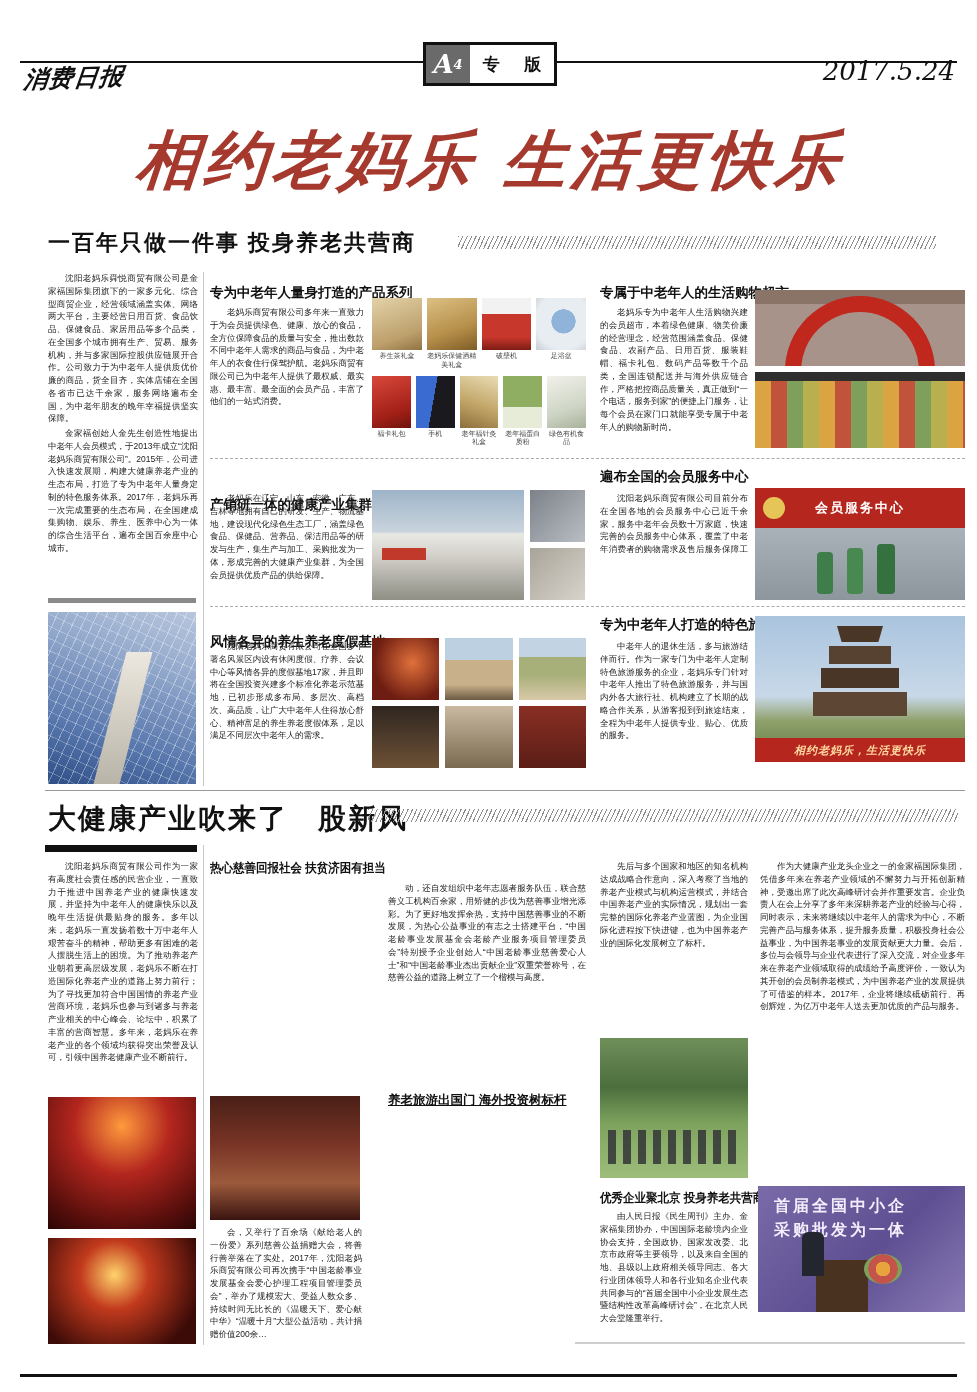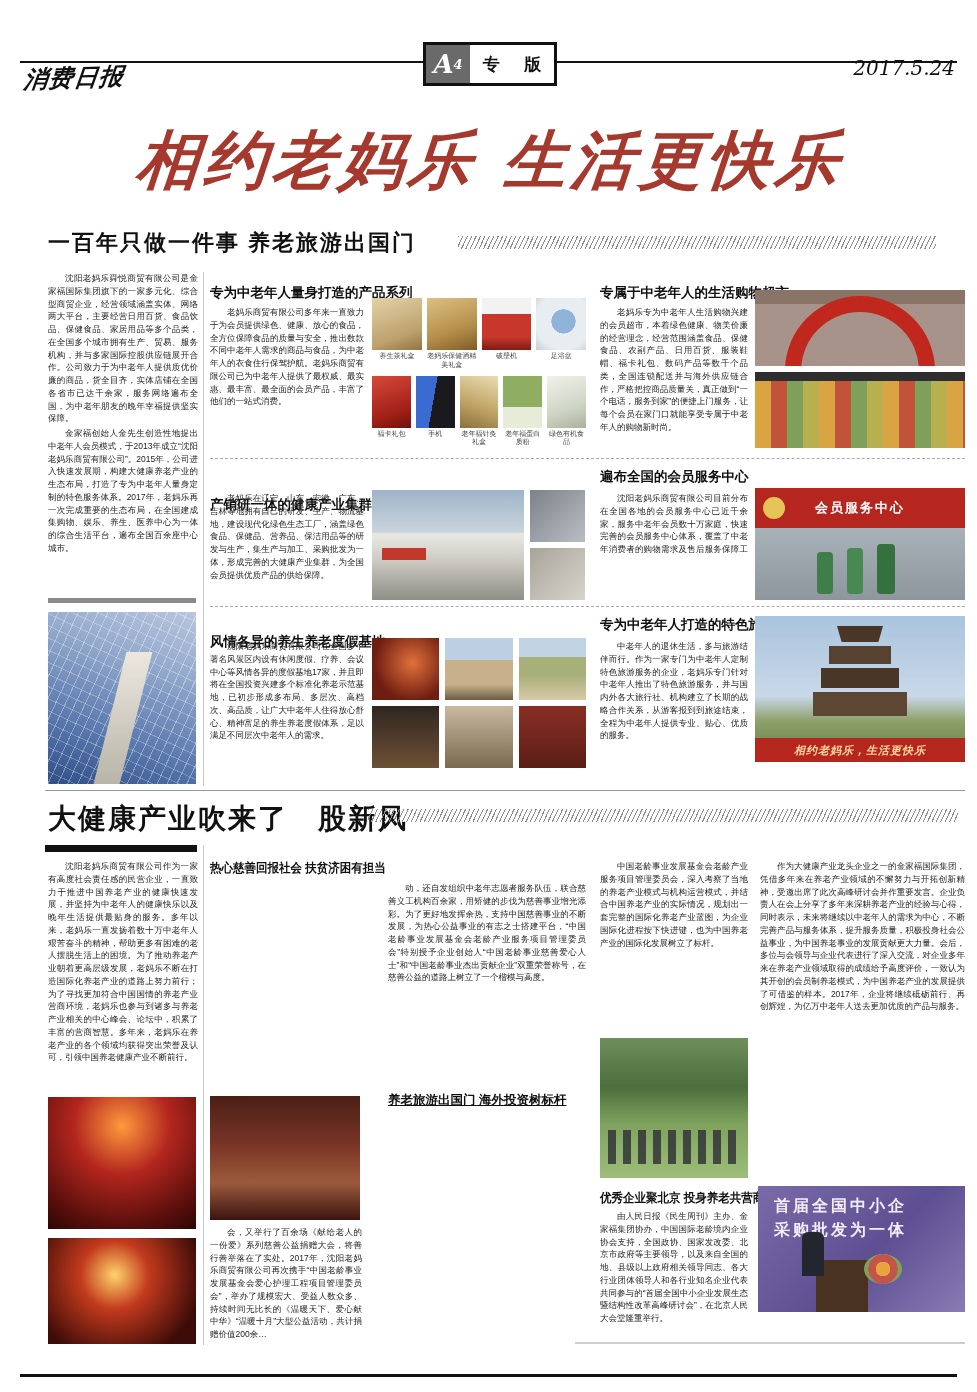--- a/index.html
+++ b/index.html
@@ -13,21 +13,21 @@
 
   .masthead{font-family:"DejaVu Serif",serif;font-weight:bold;font-style:italic;
             font-size:24px;transform:skewX(-8deg) rotate(-2deg);letter-spacing:1px;}
   .pagebox{display:flex;border:3px solid #111;background:#fff;box-sizing:border-box;}
   .pagebox .code{width:44px;background:#6a6a6a;color:#fff;display:flex;align-items:center;
             justify-content:center;font-family:"DejaVu Serif",serif;font-style:italic;
             font-size:26px;font-weight:bold;}
   .pagebox .code sub{font-size:13px;}
   .pagebox .label{flex:1;display:flex;align-items:center;justify-content:center;
             font-weight:bold;font-size:17px;letter-spacing:10px;padding-left:10px;}
-  .date{font-family:"DejaVu Serif",serif;font-style:italic;font-size:20px;}
+  .date{font-family:"DejaVu Serif",serif;font-style:italic;font-size:26px;}
 
   .main-title{font-family:"DejaVu Serif",serif;font-weight:bold;font-style:italic;
             font-size:63px;letter-spacing:5px;text-align:center;
             transform:skewX(-5deg);white-space:nowrap;}
   .deck{font-weight:bold;font-size:22px;letter-spacing:2px;white-space:nowrap;}
   .deck2{font-weight:bold;font-size:28px;letter-spacing:2px;white-space:nowrap;}
   .hatch{background:repeating-linear-gradient(115deg,#8d8d8d 0 1px,transparent 1px 4px);}
 
   .sec-title{font-weight:bold;font-size:13.5px;white-space:nowrap;}
   .subhead{font-weight:bold;font-size:12.5px;white-space:nowrap;transform-origin:left center;}
@@ -62,21 +62,21 @@
     <div class="code">
         <span>A</span>
         <sub>4</sub>
       </div>
     <div class="label">专  版</div>
   </div>
   <div class="abs date" style="right:22px;top:56px;">2017.5.24</div>
 
   <div class="abs main-title" style="left:60px;top:118px;width:860px;color:#a6392e;">相约老妈乐 生活更快乐</div>
 
-  <div class="abs deck" style="left:48px;top:228px;">一百年只做一件事  养老旅游出国门</div>
+  <div class="abs deck" style="left:48px;top:228px;">一百年只做一件事  投身养老共营商</div>
   <div class="abs hatch" style="left:458px;top:236px;width:478px;height:13px;"></div>
 
   <div class="abs body-text" style="left:48px;top:272px;width:150px;height:320px;">
     <p>沈阳老妈乐舜悦商贸有限公司是金家福国际集团旗下的一家多元化、综合型商贸企业，经营领域涵盖实体、网络两大平台，主要经营日用百货、食品饮品、保健食品、家居用品等多个品类，在全国多个城市拥有生产、贸易、服务机构，并与多家国际控股供应链展开合作。公司致力于为中老年人提供质优价廉的商品，货全目齐，实体店铺在全国各省市已达千余家，服务网络遍布全国，为中老年朋友的晚年幸福提供坚实保障。</p>
     <p>金家福创始人金先生创造性地提出中老年人会员模式，于2013年成立“沈阳老妈乐商贸有限公司”。2015年，公司进入快速发展期，构建大健康养老产业的生态布局，打造了专为中老年人量身定制的特色服务体系。2017年，老妈乐再一次完成重要的生态布局，在全国建成集购物、娱乐、养生、医养中心为一体的综合生活平台，遍布全国百余座中心城市。</p>
   </div>
   <div class="abs" style="left:48px;top:598px;width:148px;height:5px;background:#8a8a8a;"></div>
   <div class="abs photo" style="left:48px;top:612px;width:148px;height:172px;
               background:
                 repeating-linear-gradient(115deg,rgba(255,255,255,.35) 0 1px,transparent 1px 9px),
@@ -224,21 +224,21 @@
   <div class="abs body-text" style="left:210px;top:1226px;width:152px;height:118px;">
     <p>会，又举行了百余场《献给老人的一份爱》系列慈善公益捐赠大会，将善行善举落在了实处。2017年，沈阳老妈乐商贸有限公司再次携手“中国老龄事业发展基金会爱心护理工程项目管理委员会”，举办了规模宏大、受益人数众多、持续时间无比长的《温暖天下、爱心献中华》“温暖十月”大型公益活动，共计捐赠价值200余…</p>
   </div>
 
   <div class="abs body-text" style="left:388px;top:882px;width:198px;height:188px;">
     <p>动，还自发组织中老年志愿者服务队伍，联合慈善义工机构百余家，用矫健的步伐为慈善事业增光添彩。为了更好地发挥余热，支持中国慈善事业的不断发展，为热心公益事业的有志之士搭建平台，“中国老龄事业发展基金会老龄产业服务项目管理委员会”特别授予企业创始人“中国老龄事业慈善爱心人士”和“中国老龄事业杰出贡献企业”双重荣誉称号，在慈善公益的道路上树立了一个楷模与高度。</p>
   </div>
   <div class="abs subhead" style="left:388px;top:1092px;text-decoration:underline;">养老旅游出国门 海外投资树标杆</div>
 
   <div class="abs body-text" style="left:600px;top:860px;width:148px;height:172px;">
-    <p>中国老龄事业发展基金会老龄产业服务项目管理委员会，深入考察了当地的养老产业模式与机构运营模式，并结合中国养老产业的实际情况，规划出一套完整的国际化养老产业蓝图，为企业国际化进程按下快进键，也为中国养老产业的国际化发展树立了标杆。</p>
+    <p>先后与多个国家和地区的知名机构达成战略合作意向，深入考察了当地的养老产业模式与机构运营模式，并结合中国养老产业的实际情况，规划出一套完整的国际化养老产业蓝图，为企业国际化进程按下快进键，也为中国养老产业的国际化发展树立了标杆。</p>
   </div>
   <div class="abs photo" style="left:600px;top:1038px;width:148px;height:140px;background:linear-gradient(180deg,#6f8f5a 0%,#4c6e3d 35%,#7fa45f 62%,#9ebd7a 100%);">
     <div style="position:absolute;left:8px;bottom:14px;width:132px;height:34px;background:repeating-linear-gradient(90deg,#2d2d33 0 8px,transparent 8px 15px);opacity:.8;"></div>
   </div>
   <div class="abs subhead" style="left:600px;top:1190px;transform:scaleX(.92);">优秀企业聚北京 投身养老共营商</div>
   <div class="abs body-text" style="left:600px;top:1210px;width:148px;height:134px;">
     <p>由人民日报《民生周刊》主办、金家福集团协办，中国国际老龄境内企业协会支持，全国政协、国家发改委、北京市政府等主要领导，以及来自全国的地、县级以上政府相关领导同志、各大行业团体领导人和各行业知名企业代表共同参与的“首届全国中小企业发展生态暨结构性改革高峰研讨会”，在北京人民大会堂隆重举行。</p>
   </div>
 
   <div class="abs body-text" style="left:760px;top:860px;width:205px;height:318px;">

